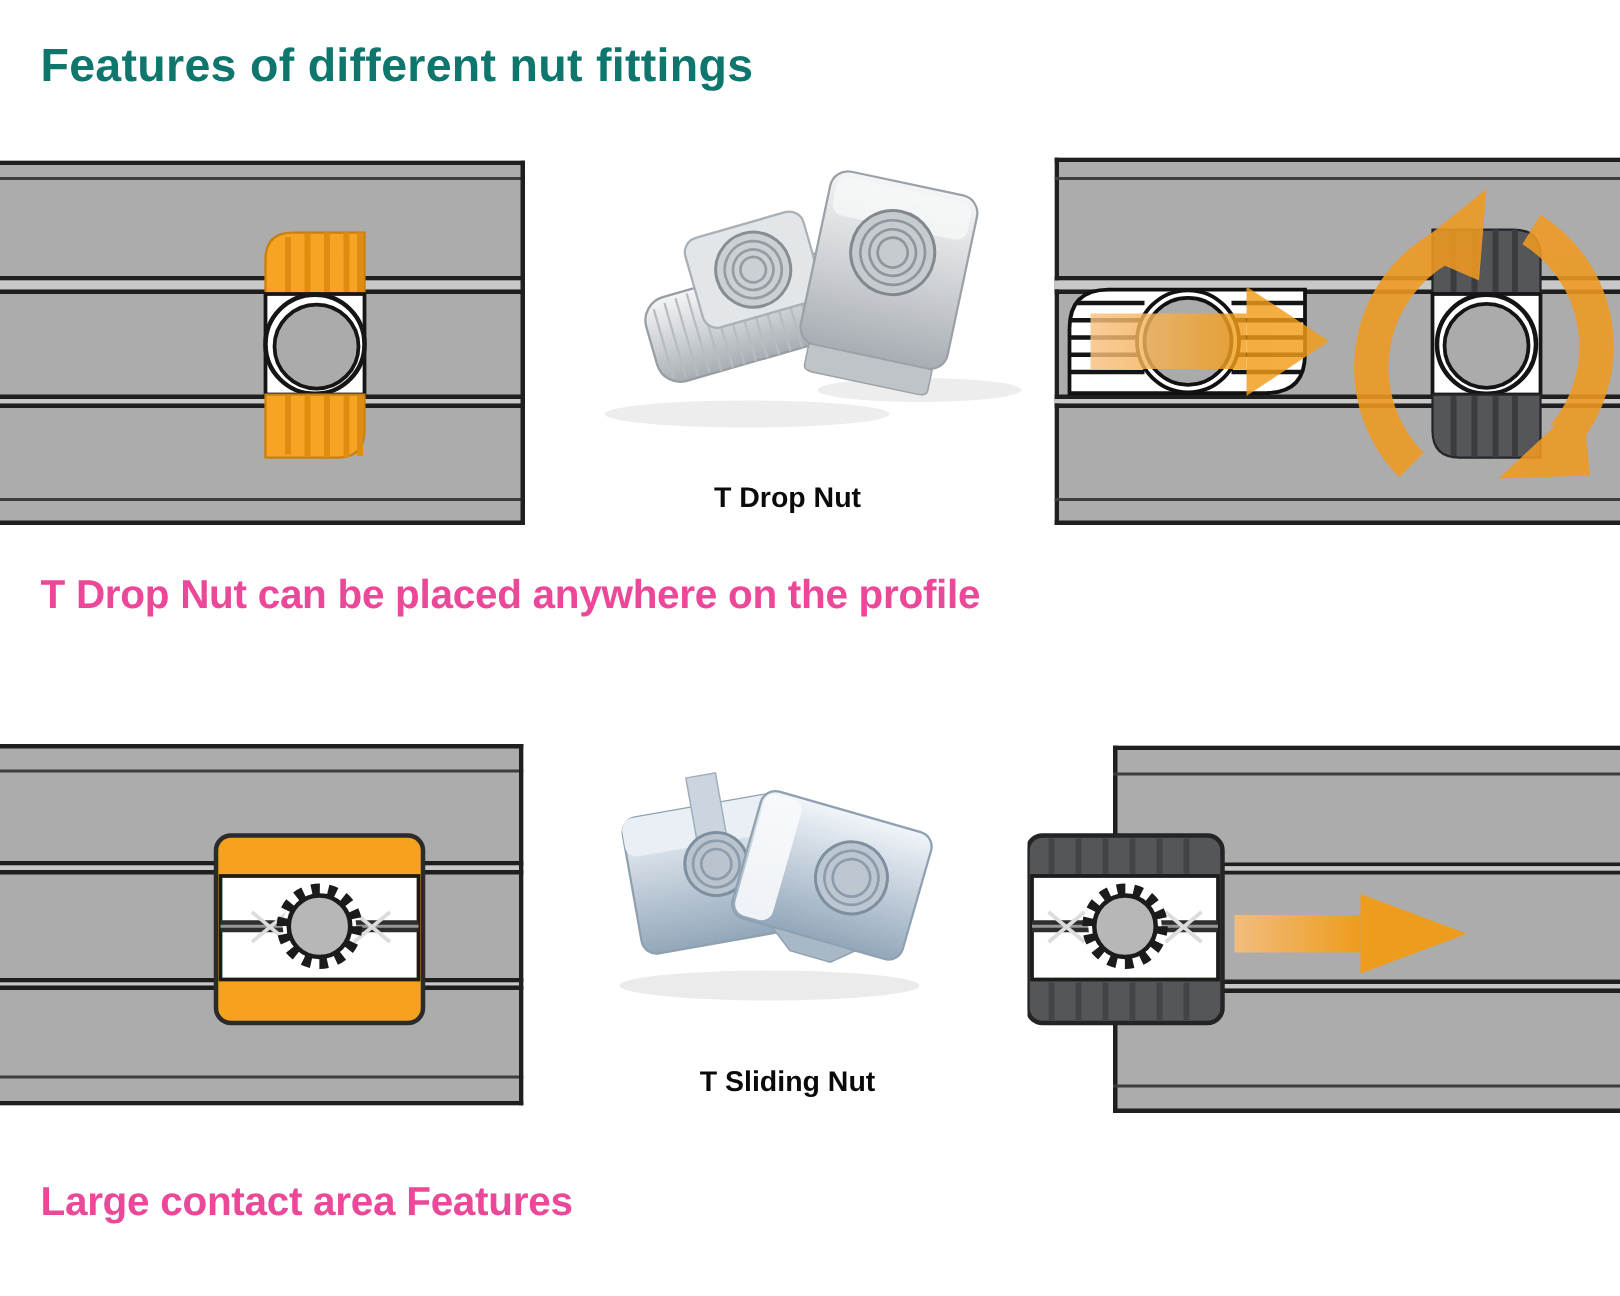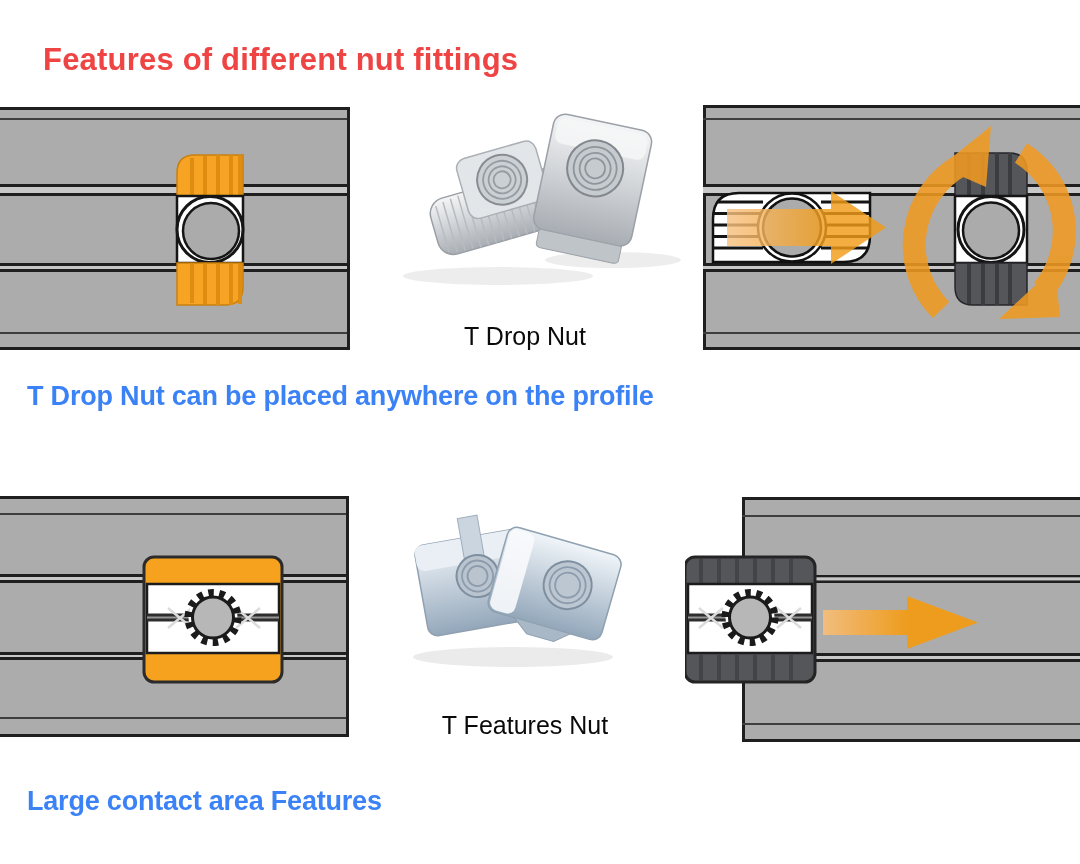--- a/index.html
+++ b/index.html
@@ -1,38 +1,38 @@
 <!DOCTYPE html>
 <html><head>
 <meta charset="utf-8">
 <style>
   html,body { margin:0; padding:0; background:#ffffff; }
   .canvas {
     position:relative; width:1080px; height:864px; background:#ffffff;
     font-family:"Liberation Sans", sans-serif; overflow:hidden;
   }
   .title {
-    position:absolute; left:27px; top:26px; margin:16px;
-    font-size:31px; font-weight:700; color:#ef4444; letter-spacing:0.2px;
+    position:absolute; left:27px; top:26px; margin:0;
+    font-size:31px; font-weight:700; color:#0f766e; letter-spacing:0.2px;
   }
   .panel, .photo { position:absolute; display:block; }
   #panel-tl { left:0px;   top:107px; }
   #panel-tr { left:703px; top:105px; }
   #panel-bl { left:0px;   top:496px; }
   #panel-br { left:685px; top:497px; }
   #photo-drop  { left:398px; top:100px; }
   #photo-slide { left:398px; top:497px; }
   .caption {
     position:absolute; width:250px; text-align:center;
-    font-size:25px; font-weight:400; color:#0A0A0A;
+    font-size:19px; font-weight:700; color:#0A0A0A;
   }
   #cap-drop  { left:400px; top:322px; }
   #cap-slide { left:400px; top:711px; }
   .desc {
-    position:absolute; font-size:27px; font-weight:700; color:#3b82f6;
+    position:absolute; font-size:27px; font-weight:700; color:#ec4899;
     letter-spacing:-0.2px; white-space:nowrap;
   }
   #desc-drop  { left:27px; top:381px; }
   #desc-slide { left:27px; top:784px; line-height:34px; }
 </style>
 </head>
 <body>
 
 <div class="canvas">
 
@@ -237,18 +237,18 @@
     <g transform="translate(112,28) rotate(16)">
       <rect x="0" y="0" width="118" height="88" rx="10" fill="url(#zg)" stroke="#8FA0B0" stroke-width="1.5"></rect>
       <rect x="2" y="2" width="26" height="84" rx="8" fill="#F8FAFC" opacity="0.9"></rect>
       <circle cx="72" cy="42" r="24" fill="#BCC7D2" stroke="#7E8FA0" stroke-width="2"></circle>
       <circle cx="72" cy="42" r="18" fill="none" stroke="#8C9CAC" stroke-width="1.8"></circle>
       <circle cx="72" cy="42" r="12.5" fill="none" stroke="#8C9CAC" stroke-width="1.8"></circle>
       <path d="M30,88 L46,100 L74,100 L88,88 Z" fill="#A9B8C6" stroke="#8FA0B0" stroke-width="1"></path>
     </g>
   </svg>
 
-  <div id="cap-slide" class="caption">T Features Nut</div>
+  <div id="cap-slide" class="caption">T Sliding Nut</div>
   <div id="desc-slide" class="desc">
     <div>Large contact area Features</div>
   </div>
 
 </div>
 
 </body></html>

